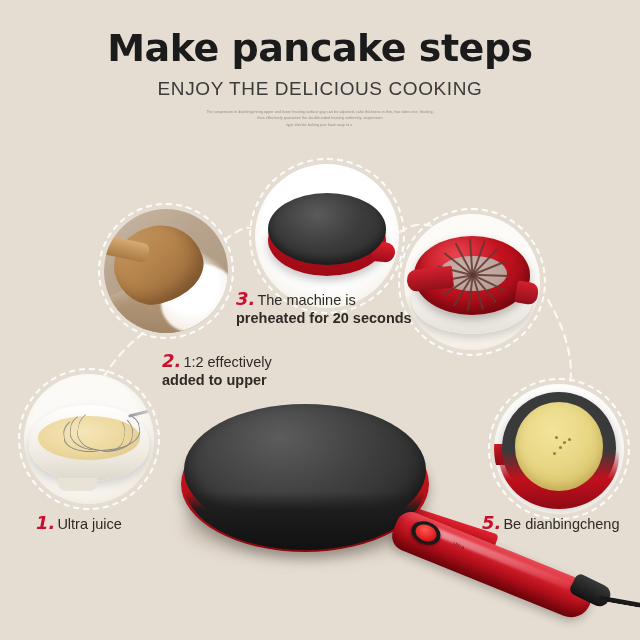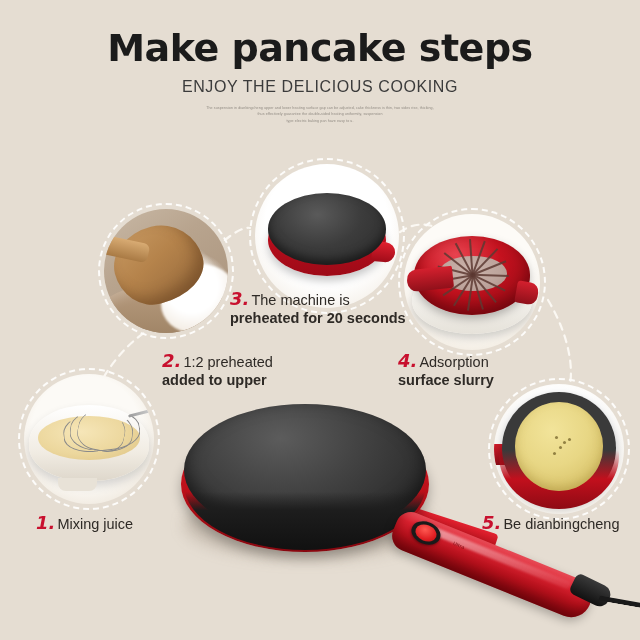--- a/index.html
+++ b/index.html
@@ -31,21 +31,21 @@
     margin: 0;
     padding-top: 26px;
     font-size: 38px;
     font-weight: bold;
     letter-spacing: -0.5px;
     color: #1b1b1b;
     font-family: "DejaVu Sans", sans-serif;
   }
   .subtitle {
     margin: 8px 0 0 0;
-    font-size: 16px;
+    font-size: 19px;
     letter-spacing: 0.6px;
     color: #3b3b3b;
     font-family: "Liberation Sans", sans-serif;
   }
   .blurb {
     margin: 9px auto 0 auto;
     width: 300px;
     font-size: 3.6px;
     line-height: 1.75;
     color: #8d8madd;
@@ -420,21 +420,21 @@
   .caption .num {
     color: #c8102e;
     font-weight: bold;
     font-size: 18px;
     font-style: italic;
     font-family: "DejaVu Sans", sans-serif;
     margin-right: 2px;
   }
   #caption-1 { left: 36px; top: 512px; }
   #caption-2 { left: 162px; top: 350px; }
-  #caption-3 { left: 230px; top: 288px; }
+  #caption-3 { left: 236px; top: 288px; }
   #caption-4 { left: 398px; top: 350px; }
   #caption-5 { left: 482px; top: 512px; }
   .cap-line2 { display: block; padding-left: 0; font-weight: bold; }
 </style>
 </head>
 <body>
 
 <div id="poster">
 
   <div class="header">
@@ -540,35 +540,31 @@
     <div class="power-button">
       <i></i>
     </div>
     <div class="handle-logo">Ultra</div>
     <div class="cord"></div>
     <div class="cord-wire"></div>
 
   </div>
 
   <div class="caption" id="caption-1">
-    <span class="num">1.</span><span>Mixing juice</span>
+    <span class="num">1.</span><span>Ultra juice</span>
   </div>
 
   <div class="caption" id="caption-2">
-    <span class="num">2.</span><span>1:2 preheated</span>
+    <span class="num">2.</span><span>1:2 effectively</span>
     <span class="cap-line2">added to upper</span>
   </div>
 
   <div class="caption" id="caption-3">
     <span class="num">3.</span><span>The machine is</span>
     <span class="cap-line2">preheated for 20 seconds</span>
   </div>
 
-  <div class="caption" id="caption-4">
-    <span class="num">4.</span><span>Adsorption</span>
-    <span class="cap-line2">surface slurry</span>
-  </div>
 
   <div class="caption" id="caption-5">
     <span class="num">5.</span><span>Be dianbingcheng</span>
   </div>
 
 </div>
 
 </body></html>

